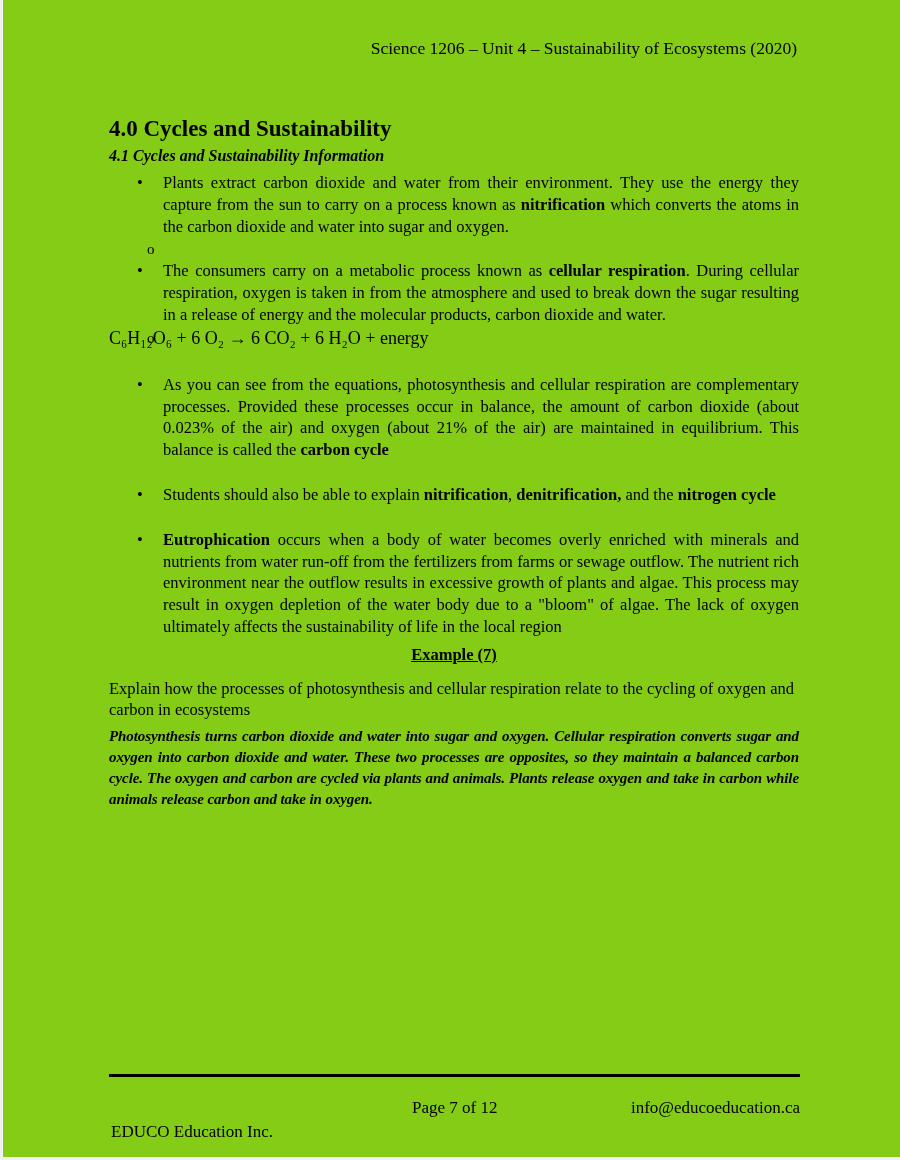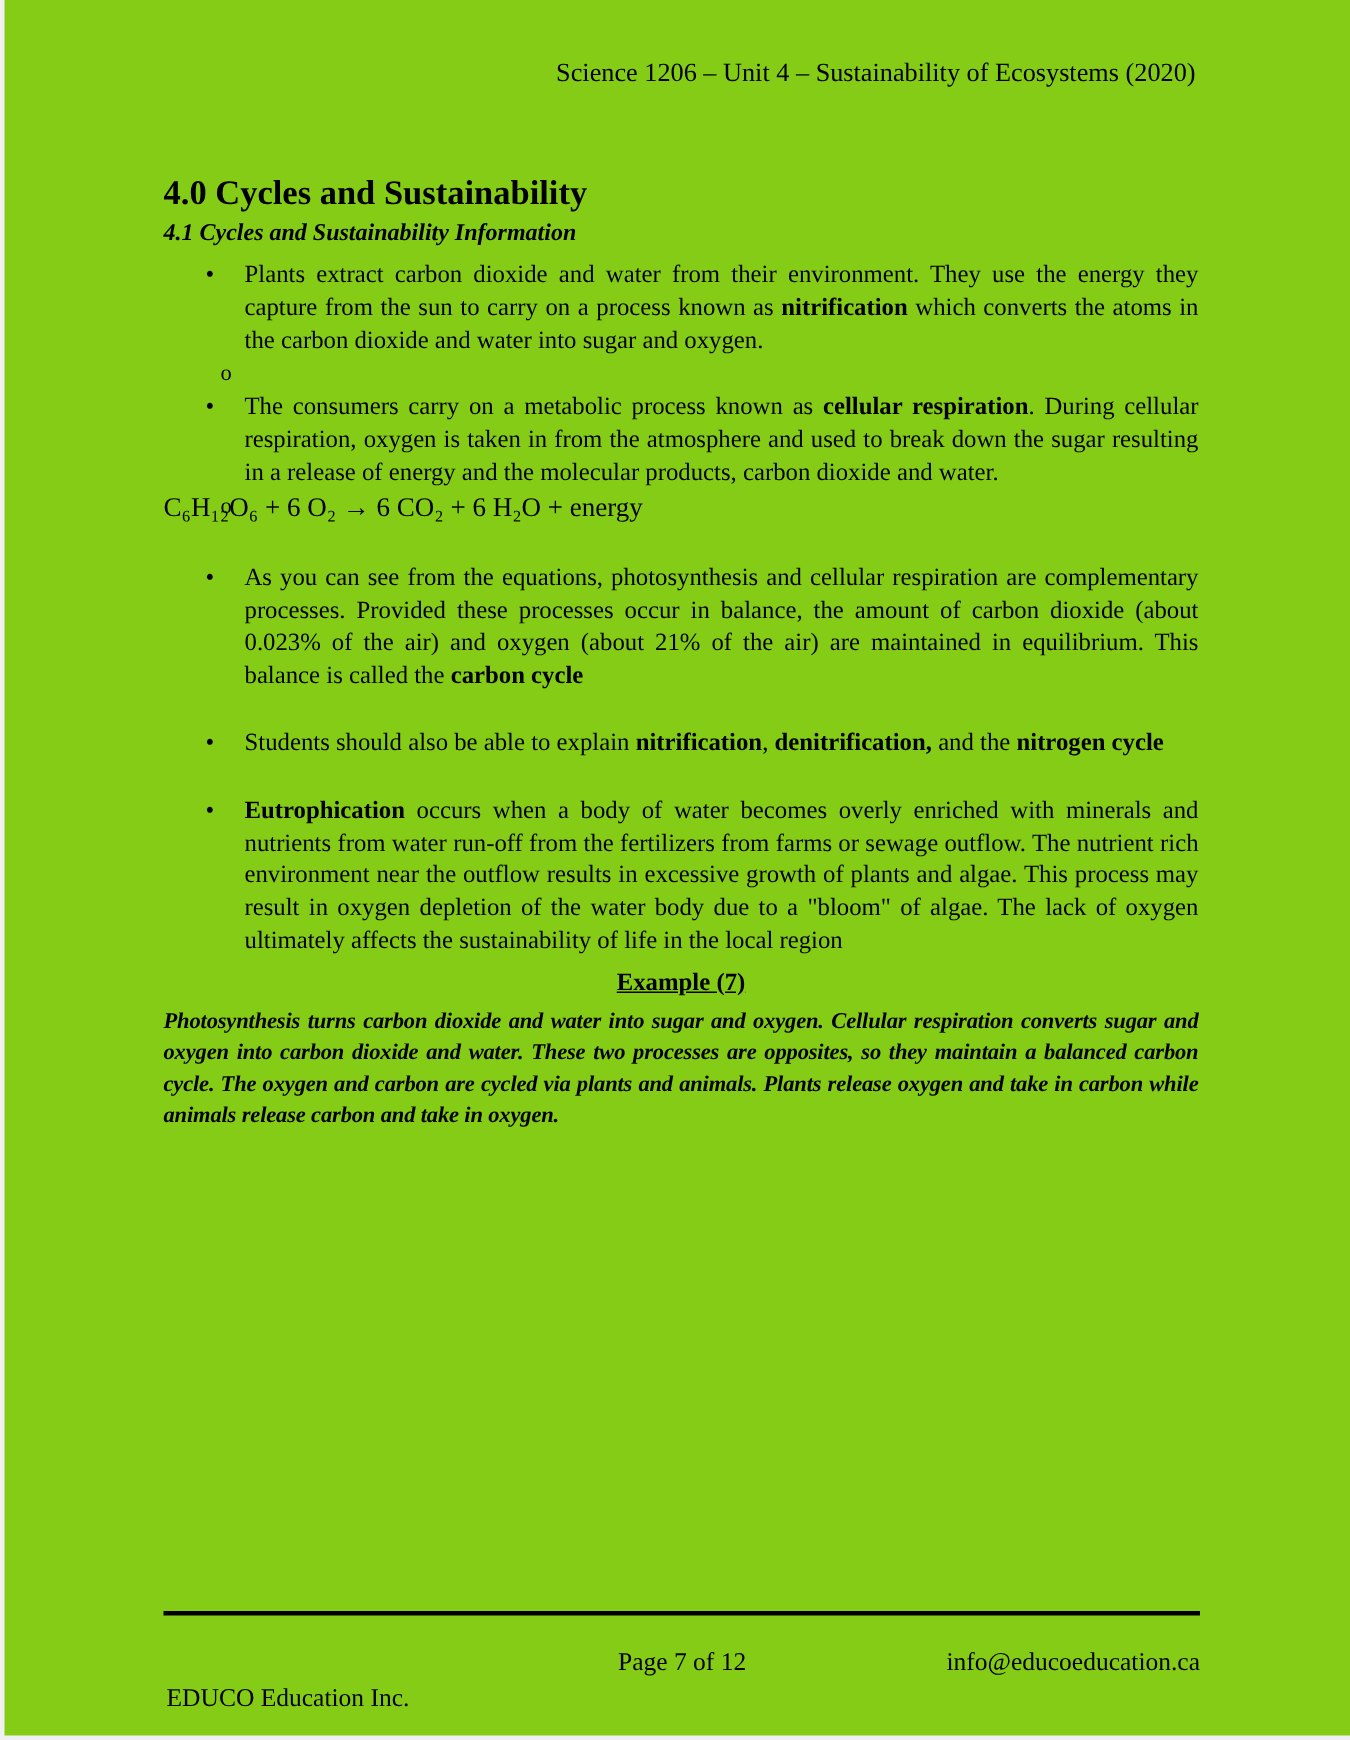--- a/index.html
+++ b/index.html
@@ -72,20 +72,21 @@
         <span>Students should also be able to explain </span><b>nitrification</b><span>, </span><b>denitrification,</b><span> and the </span><b>nitrogen cycle</b>
       </li>
 
       <li style="margin-bottom:6px;">
         <span class="dot">•</span>
         <b>Eutrophication</b><span> occurs when a body of water becomes overly enriched with minerals and nutrients from water run-off from the fertilizers from farms or sewage outflow. The nutrient rich environment near the outflow results in excessive growth of plants and algae. This process may result in oxygen depletion of the water body due to a "bloom" of algae. The lack of oxygen ultimately affects the sustainability of life in the local region</span>
       </li>
     </ul>
 
     <div class="ex-title">Example (7)</div>
+    <div class="ex-question">Explain how the processes of photosynthesis and cellular respiration relate to the cycling of oxygen and carbon in ecosystems</div>
     <div class="ex-answer">Photosynthesis turns carbon dioxide and water into sugar and oxygen. Cellular respiration converts sugar and oxygen into carbon dioxide and water. These two processes are opposites, so they maintain a balanced carbon cycle. The oxygen and carbon are cycled via plants and animals. Plants release oxygen and take in carbon while animals release carbon and take in oxygen.</div>
   </div>
 
   <div class="footer-rule"></div>
   <div class="footer">
     <span class="left">EDUCO Education Inc.</span>
     <span class="center">Page 7 of 12</span>
     <span class="right">info@educoeducation.ca</span>
   </div>
 </div>

